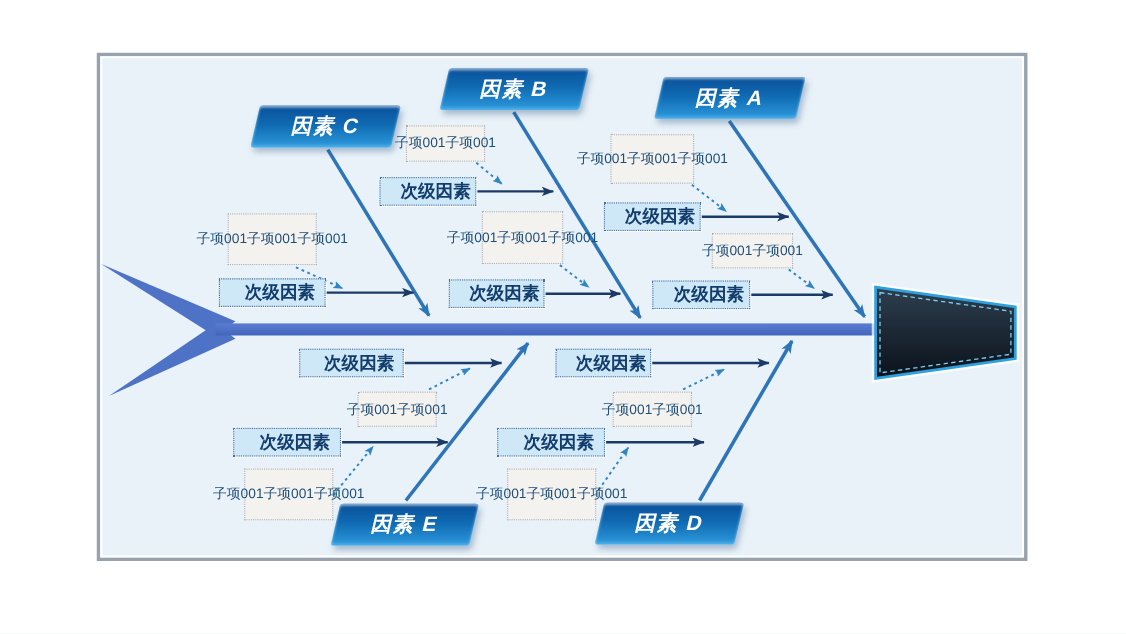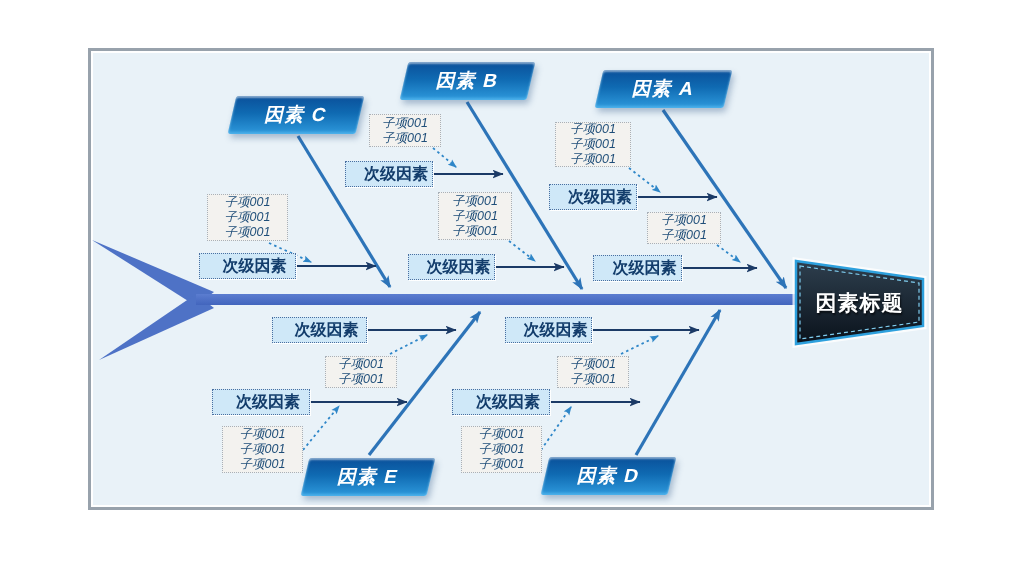--- a/index.html
+++ b/index.html
@@ -25,23 +25,22 @@
   }
   .sec{
     position:absolute;box-sizing:border-box;background:#cfe8f8;
     border:1px dotted #4a6fa0;color:#123c6b;font-weight:bold;font-size:16px;
     display:flex;align-items:center;justify-content:center;
     box-shadow:1px 1px 0 rgba(255,255,255,.95);white-space:nowrap;padding-left:14px;
   }
   .items{
     position:absolute;box-sizing:border-box;background:#f3f2ef;
     border:1px dotted #a8b0b8;color:#1f4e79;font-size:12.5px;line-height:15px;
-    display:flex;flex-direction:column;align-items:center;justify-content:center;
+    display:flex;align-items:center;justify-content:center;
     white-space:nowrap;
-    font-style:italic;
   }
   .headlbl{
     position:absolute;color:#ffffff;font-weight:bold;font-size:21px;
     letter-spacing:1px;display:flex;align-items:center;justify-content:center;
     text-shadow:1px 2px 2px rgba(0,0,0,.65);z-index:4;
   }
 </style>
 </head>
 <body>
 
@@ -92,21 +91,20 @@
     <line x1="509" y1="241" x2="535" y2="261" stroke="#2e86c8" stroke-width="1.8" stroke-dasharray="2.5 3.2" marker-end="url(#mdot)"></line>
     <line x1="629" y1="168" x2="660" y2="192" stroke="#2e86c8" stroke-width="1.8" stroke-dasharray="2.5 3.2" marker-end="url(#mdot)"></line>
     <line x1="717" y1="245" x2="740" y2="262" stroke="#2e86c8" stroke-width="1.8" stroke-dasharray="2.5 3.2" marker-end="url(#mdot)"></line>
     <line x1="390" y1="354" x2="427" y2="335" stroke="#2e86c8" stroke-width="1.8" stroke-dasharray="2.5 3.2" marker-end="url(#mdot)"></line>
     <line x1="303" y1="450" x2="339" y2="406" stroke="#2e86c8" stroke-width="1.8" stroke-dasharray="2.5 3.2" marker-end="url(#mdot)"></line>
     <line x1="621" y1="354" x2="658" y2="336" stroke="#2e86c8" stroke-width="1.8" stroke-dasharray="2.5 3.2" marker-end="url(#mdot)"></line>
     <line x1="541" y1="450" x2="571" y2="407" stroke="#2e86c8" stroke-width="1.8" stroke-dasharray="2.5 3.2" marker-end="url(#mdot)"></line>
   </svg>
 
 <div id="nodes">
-  <div class="headlbl" style="left: 796px; top: 263px; width: 127px; height: 80px;">因素标题</div>
 <div class="factor" style="left: 599px; top: 70px; width: 129px; height: 38px;">
       <span>因素 A</span>
     </div>
     <div class="factor" style="left: 404px; top: 62px; width: 127px; height: 38px;">
       <span>因素 B</span>
     </div>
     <div class="factor" style="left: 232px; top: 96px; width: 128px; height: 38px;">
       <span>因素 C</span>
     </div>
     <div class="factor" style="left: 545px; top: 457px; width: 127px; height: 38px;">

